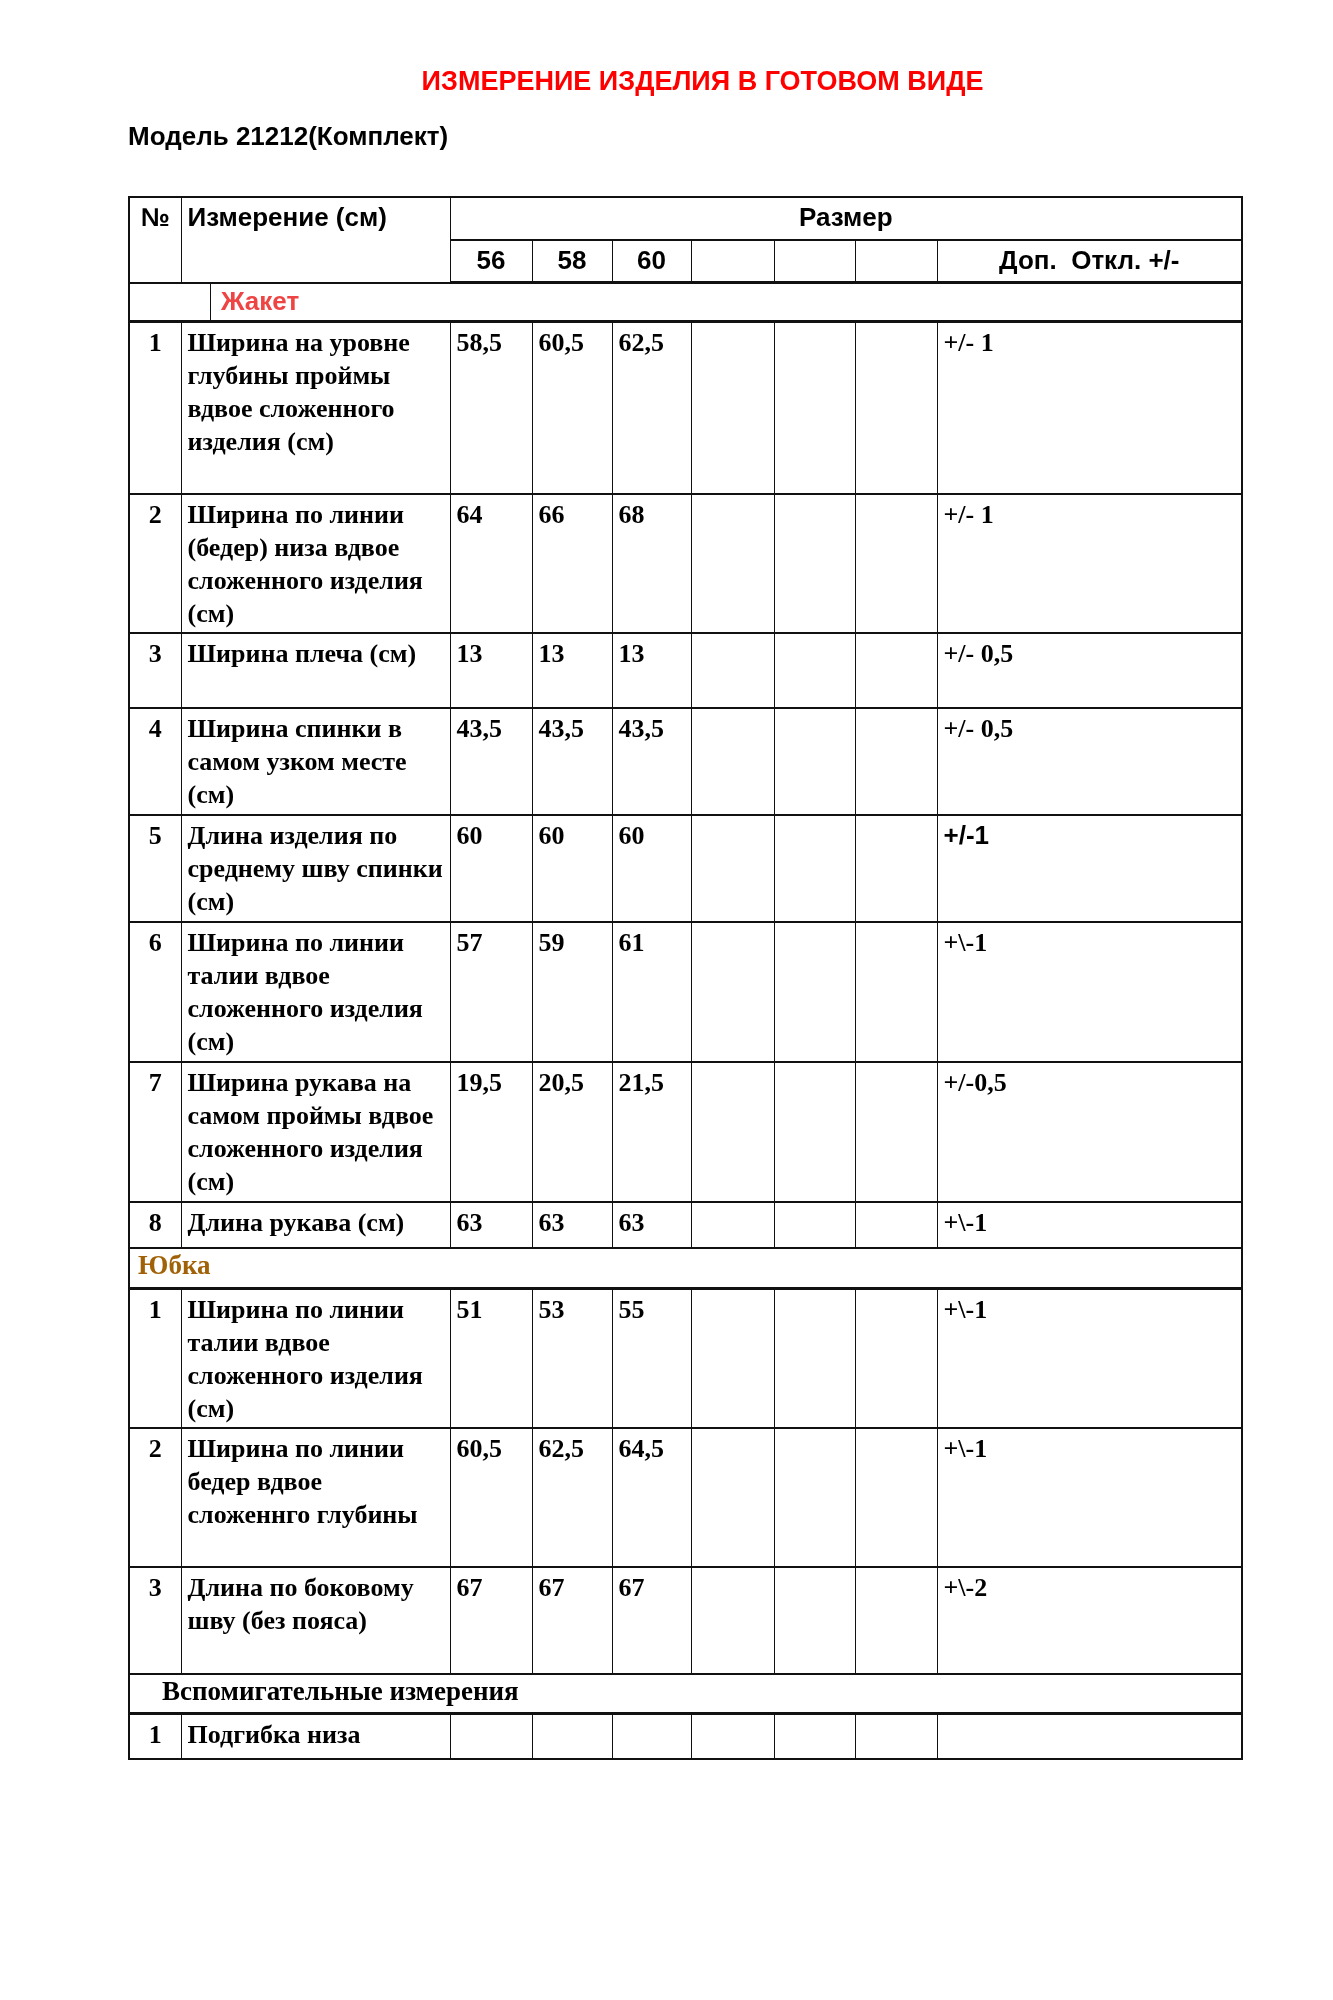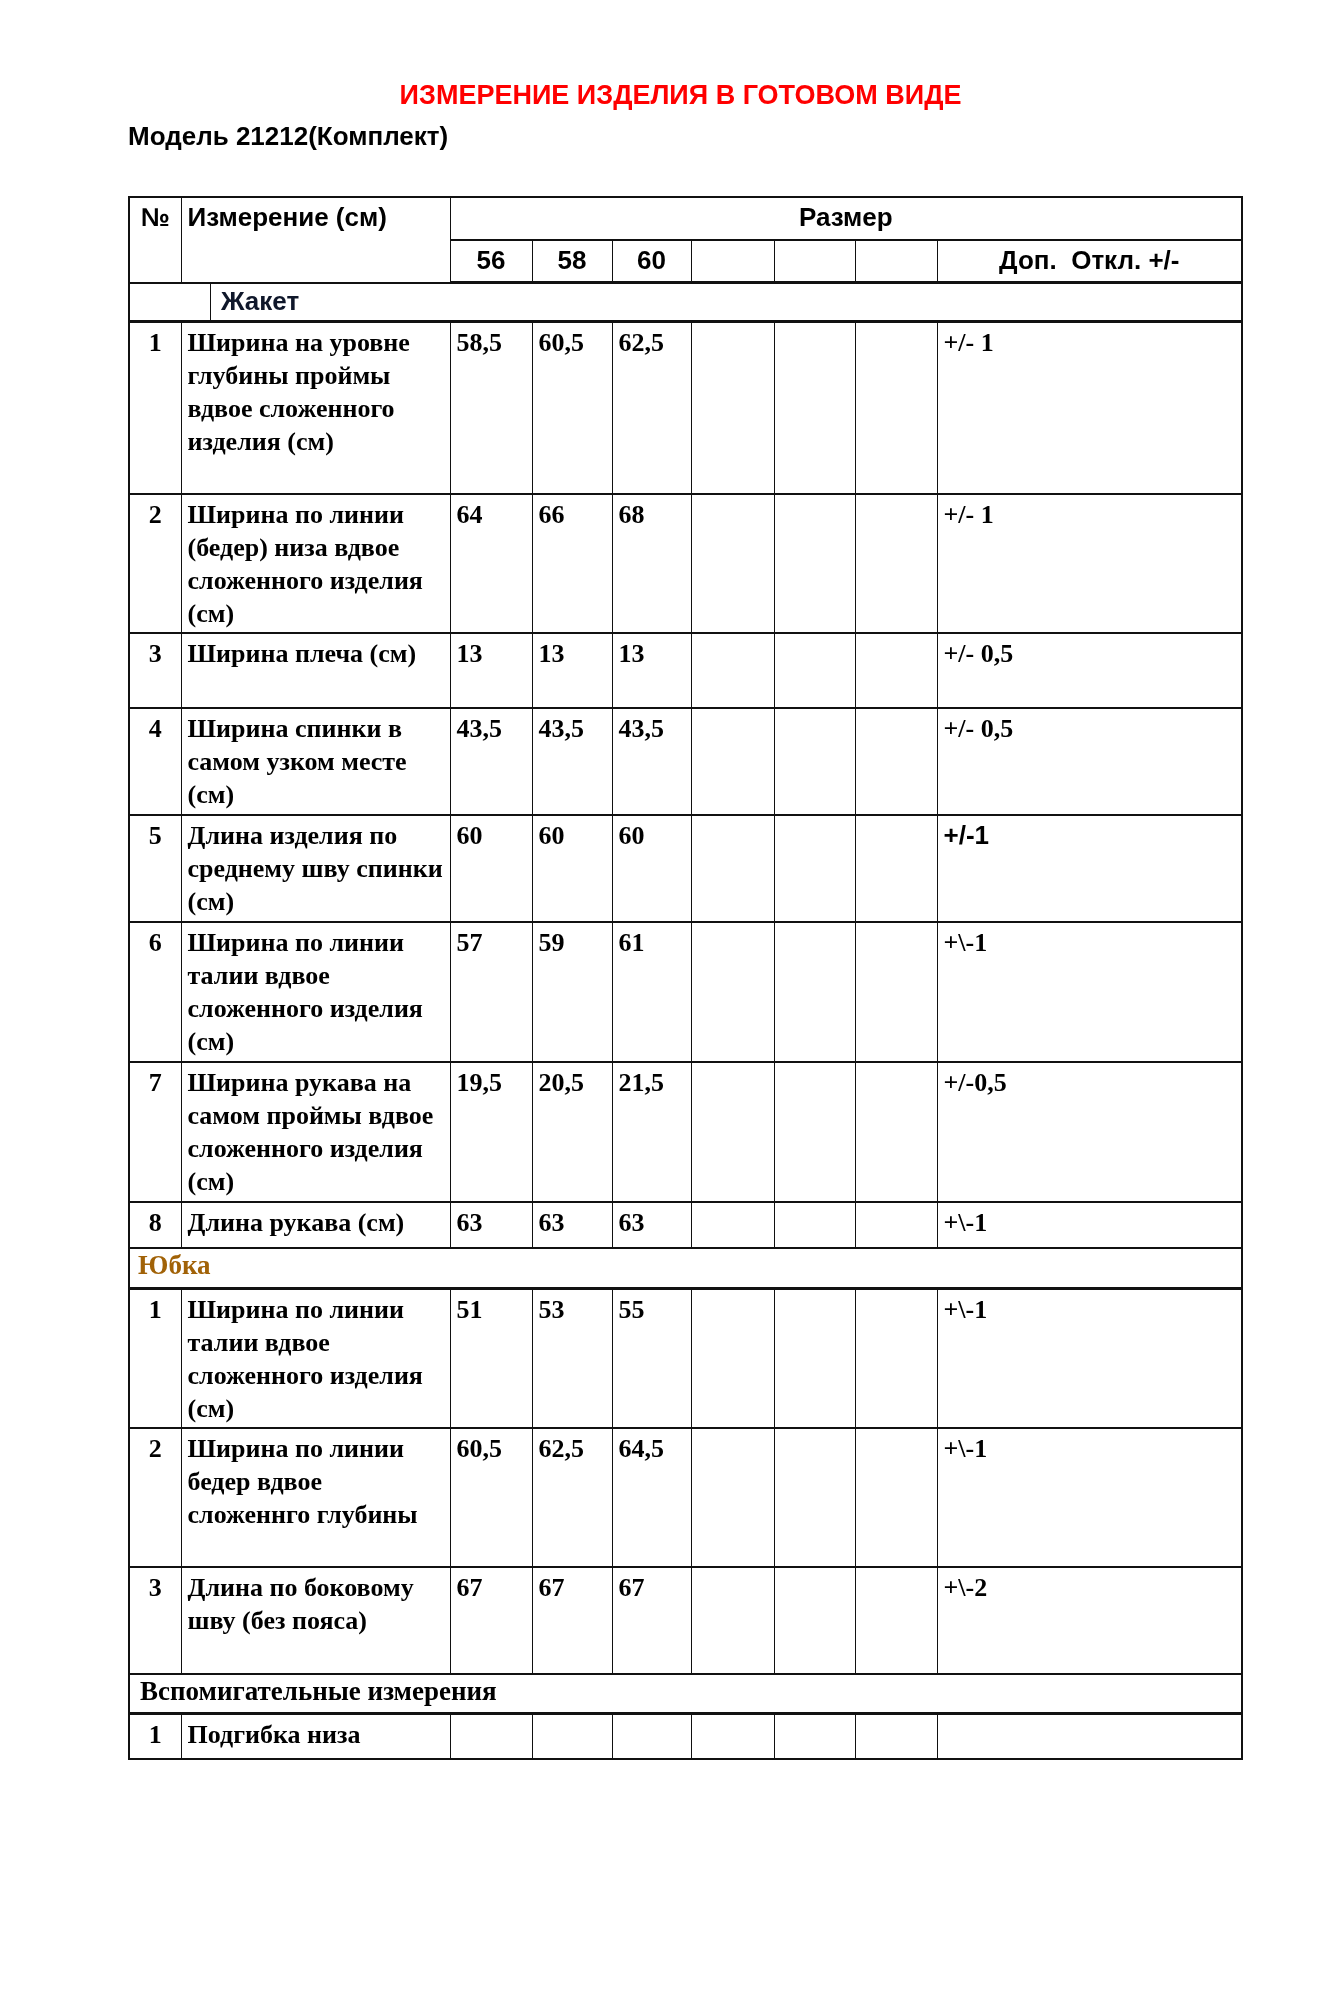--- a/index.html
+++ b/index.html
@@ -1,49 +1,49 @@
 <!DOCTYPE html>
 <html><head>
 <meta charset="utf-8">
 <style>
   html,body{margin:0;padding:0;background:#ffffff;}
   #page{position:relative;width:1333px;height:2000px;background:#ffffff;overflow:hidden;
         font-family:"Liberation Serif", serif;color:#000;}
-  .doc-title{position:absolute;left:124px;width:1113px;top:66px;text-align:center;
-        font-family:"Liberation Sans", sans-serif;font-weight:bold;font-size:27px;color:#ff0000;margin-top:14px;}
+  .doc-title{position:absolute;left:146px;width:1113px;top:66px;text-align:center;
+        font-family:"Liberation Sans", sans-serif;font-weight:bold;font-size:27px;color:#ff0000;}
   .doc-subtitle{position:absolute;left:128px;width:1113px;top:121px;text-align:left;
         font-family:"Liberation Sans", sans-serif;font-weight:bold;font-size:26px;color:#000;}
   table.meas{position:absolute;left:128px;top:196px;border-collapse:collapse;table-layout:fixed;
         width:1113px;}
   table.meas td{border:1.5px solid #111;border-top-width:2px;border-bottom-width:2px;
         vertical-align:top;padding:3px 6px 2px 6px;overflow:hidden;
         font-weight:bold;font-size:26px;line-height:33px;}
   table.meas{border:2.5px solid #111;}
   
   td.hd{font-family:"Liberation Sans", sans-serif;font-size:26px;line-height:30px;}
   td.ctr{text-align:center;}
   tr.hdr2 td{border-bottom-width:3px;}
   td.devhdr{white-space:pre-wrap;}
   
   tr.sec td{border-bottom-width:3px;padding:0;}
   .sec-wrap{display:flex;height:100%;}
   .sec-spacer{width:80px;border-right:1.5px solid #111;flex:none;height:36px;}
-  .sec-label{padding:1px 0 0 10px;color:#0f172a;
+  .sec-label{padding:1px 0 0 10px;color:#ef4444;
         font-family:"Liberation Sans", sans-serif;font-weight:bold;font-size:26px;}
   .sec-label-serif{padding:0 0 0 8px;color:#a16207;font-weight:bold;font-size:27px;}
   .sec-label-aux{padding:0 0 0 10px;color:#000;font-weight:bold;font-size:27px;}
   
   td.num{text-align:center;}
   td.val{padding-left:9px;}
   td.dev{padding-left:13px;}
   td.dev-sans{font-family:"Liberation Sans", sans-serif;font-weight:normal;font-size:24px;padding-left:13px;}
   
   tr.h36 td{height:36px;} tr.h35 td{height:35px;margin-top:44px;} tr.h165 td{height:165px;}
   tr.h132 td{height:132px;} tr.h68 td{height:68px;} tr.h100 td{height:100px;}
-  tr.h133 td{height:133px;} tr.h39 td{height:39px;} tr.h38 td{height:38px;} tr.h37 td{height:37px;}
+  tr.h133 td{height:133px;} tr.h39 td{height:39px;} tr.h38 td{height:38px;} tr.h37 td{height:37px;padding-left:22px;}
 </style>
 </head>
 <body>
 
 <div id="page">
 
   <div class="doc-title">ИЗМЕРЕНИЕ ИЗДЕЛИЯ В ГОТОВОМ ВИДЕ</div>
   <div class="doc-subtitle">Модель 21212(Комплект)</div>
 
   <table class="meas">

